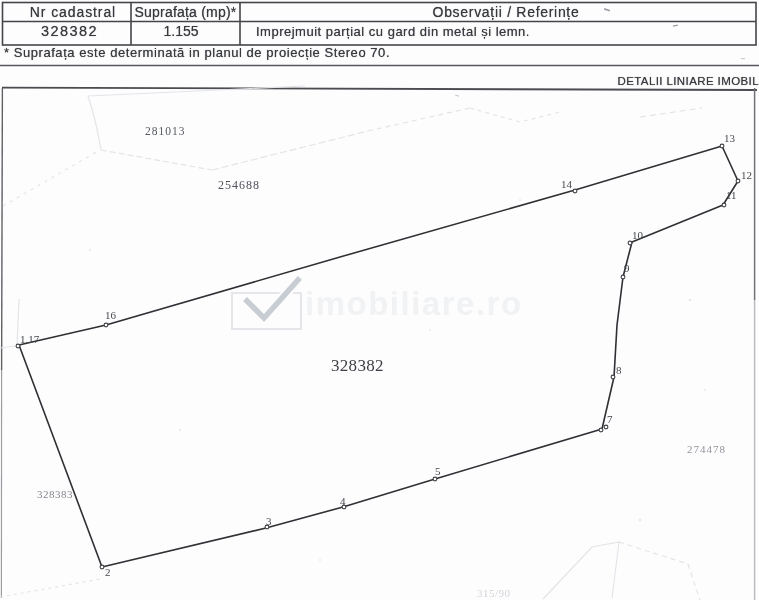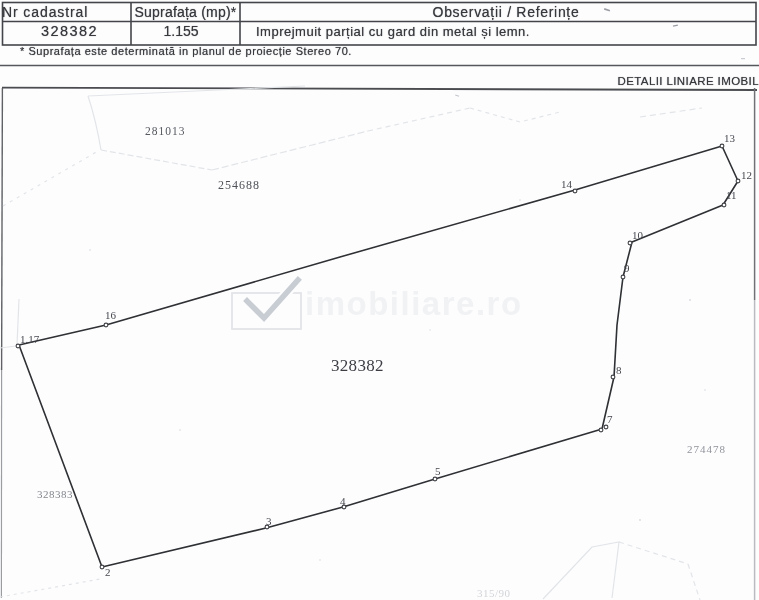--- a/index.html
+++ b/index.html
@@ -117,20 +117,20 @@
     <circle cx="705" cy="390" r="0.8"></circle>
     <circle cx="180" cy="430" r="0.8"></circle>
     <circle cx="90" cy="250" r="0.8"></circle>
     <circle cx="520" cy="200" r="0.8"></circle>
     <circle cx="640" cy="520" r="0.9"></circle>
     <circle cx="320" cy="560" r="0.8"></circle>
     <circle cx="430" cy="330" r="0.7"></circle>
   </g>
 </svg>
 
-<div class="abs scan" style="left:2px;top:4px;width:142px;text-align:left;font-size:14px;letter-spacing:0.9px;border-radius:6px;">Nr cadastral</div>
+<div class="abs scan" style="left:2px;top:4px;width:142px;text-align:center;font-size:14px;letter-spacing:0.9px;border-radius:6px;">Nr cadastral</div>
 <div class="abs scan" style="left:131px;top:4px;width:109px;text-align:center;font-size:14px;letter-spacing:0.2px;">Suprafața (mp)*</div>
 <div class="abs scan" style="left:248px;top:4px;width:516px;text-align:center;font-size:14px;letter-spacing:0.7px;">Observații / Referințe</div>
 <div class="abs scan" style="left:5px;top:23px;width:129px;text-align:center;font-size:14.5px;letter-spacing:1.4px;">328382</div>
 <div class="abs scan" style="left:131px;top:23px;width:100px;text-align:center;font-size:14px;">1.155</div>
 <div class="abs scan" style="left:256px;top:24px;font-size:13px;letter-spacing:0.5px;">Imprejmuit parțial cu gard din metal și lemn.</div>
-<div class="abs scan" style="left:20px;top:45px;font-size:11px;letter-spacing:0.55px;">* Suprafața este determinată in planul de proiecție Stereo 70.</div>
+<div class="abs scan" style="left:4px;top:45px;font-size:13px;letter-spacing:0.55px;">* Suprafața este determinată in planul de proiecție Stereo 70.</div>
 <div class="abs scan" style="left:0;top:75px;width:759px;text-align:right;font-size:11.5px;letter-spacing:0.4px;">DETALII LINIARE IMOBIL</div>
 
 </body></html>

